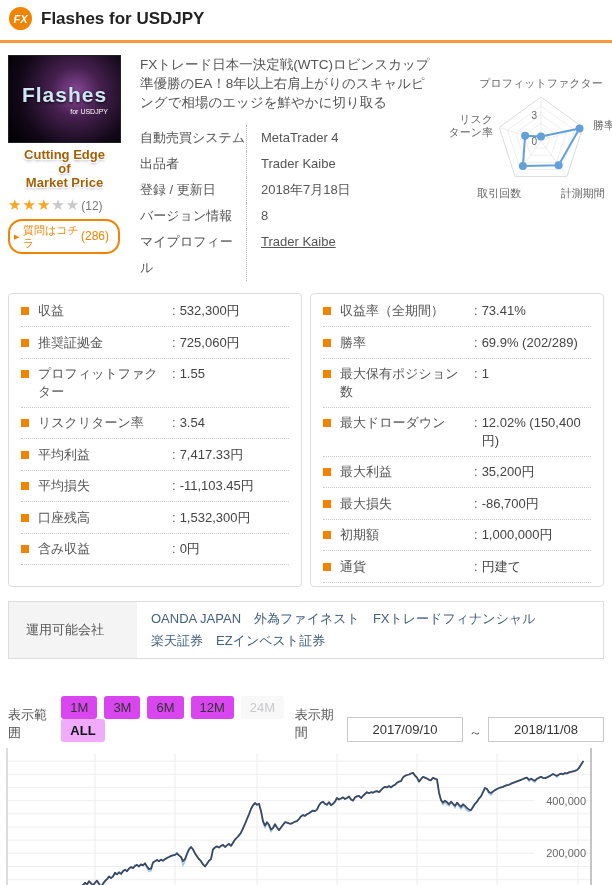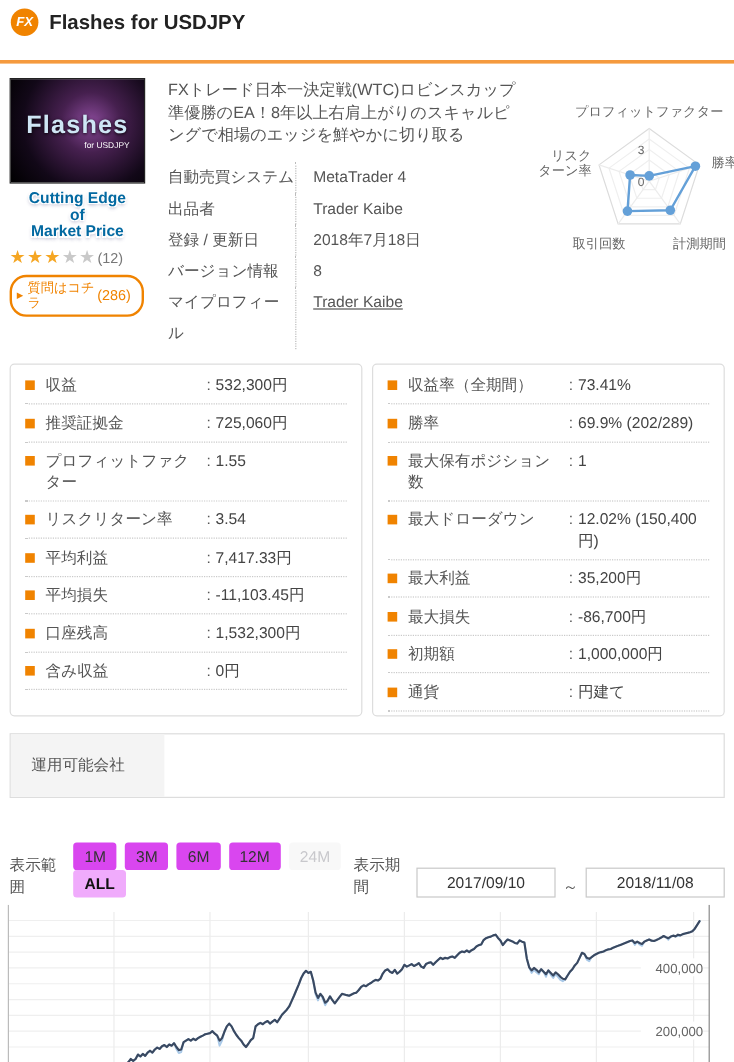--- a/index.html
+++ b/index.html
@@ -1,27 +1,27 @@
 <!DOCTYPE html>
 <html><head>
 <meta charset="utf-8">
 <style>
   html,body{margin:0;padding:0;background:#fff;}
   body{width:612px;font-family:"Liberation Sans","DejaVu Sans",sans-serif;color:#333;-webkit-font-smoothing:antialiased;}
   
-  .hdr{display:flex;align-items:center;gap:9px;padding:7px 9px 20px;border-bottom:3px solid #f59a3e;}
+  .hdr{display:flex;align-items:center;gap:9px;padding:7px 9px 10px;border-bottom:3px solid #f59a3e;}
   .fx-badge{width:23px;height:23px;border-radius:50%;background:#f08300;color:#fff;font-weight:bold;font-style:italic;font-size:11px;display:flex;align-items:center;justify-content:center;flex:none;}
   .hdr h1{margin:0;font-size:17px;font-weight:bold;color:#222;}
   
   .prod{display:flex;gap:14px;padding:12px 8px 6px;}
   .col-img{width:118px;flex:none;}
   .prod-img{width:113px;height:88px;border:1px solid #222;box-sizing:border-box;background:radial-gradient(circle at 60% 42%,#8a4a9a 0%,#46204f 30%,#120818 68%,#000 100%);display:flex;flex-direction:column;justify-content:center;}
   .prod-img .t1{color:#cfe6f5;font-size:21px;font-weight:bold;letter-spacing:1px;text-align:center;text-shadow:0 1px 3px #000;}
   .prod-img .t2{color:#fff;font-size:7px;text-align:right;margin:1px 12px 0 0;}
-  .tagline{margin-top:5px;width:113px;text-align:center;font-weight:bold;font-size:13px;line-height:1.08;color:#0369a1;text-shadow:-1px -1px 0 #fff,1px -1px 0 #fff,-1px 1px 0 #fff,1px 1px 0 #fff,0 2px 3px rgba(60,60,120,.45);}
+  .tagline{margin-top:5px;width:113px;text-align:center;font-weight:bold;font-size:13px;line-height:1.08;color:#a16207;text-shadow:-1px -1px 0 #fff,1px -1px 0 #fff,-1px 1px 0 #fff,1px 1px 0 #fff,0 2px 3px rgba(60,60,120,.45);}
   .stars{margin-top:7px;font-size:15px;letter-spacing:1px;line-height:1;}
   .star-on{color:#f5a623;}
   .star-off{color:#c9c9c9;}
   .star-count{color:#777;font-size:12px;letter-spacing:0;margin-left:1px;}
   .q-badge{position:relative;margin-top:7px;width:112px;box-sizing:border-box;border:2px solid #f08300;border-radius:14px;padding:3px 9px 3px 13px;display:flex;align-items:center;color:#f08300;font-size:11px;line-height:1.15;cursor:pointer;background:#fff;}
   .q-arrow{position:absolute;left:4px;top:50%;transform:translateY(-50%);font-size:7px;}
   .q-label{width:58px;}
   .q-count{margin-left:auto;font-size:12px;white-space:nowrap;}
   
   .col-mid{width:292px;flex:none;}
@@ -244,20 +244,27 @@
         <span class="bullet"></span>
         <span class="stat-label">通貨</span>
         <span class="stat-colon">:</span>
         <span class="stat-value">円建て</span>
       </div>
     </div>
 </div>
 
 <div class="brokers">
   <div class="brokers-label">運用可能会社</div>
+  <div class="brokers-list" id="brokers-slot">
+      <span class="broker">OANDA JAPAN</span>
+      <span class="broker">外為ファイネスト</span>
+      <span class="broker">FXトレードフィナンシャル</span>
+      <span class="broker">楽天証券</span>
+      <span class="broker">EZインベスト証券</span>
+    </div>
 </div>
 
 <div class="controls">
   <span class="ctrl-label">表示範囲</span>
   <span id="range-btns-slot"><button class="range-btn">1M</button><button class="range-btn">3M</button><button class="range-btn">6M</button><button class="range-btn">12M</button><button class="range-btn disabled">24M</button><button class="range-btn active">ALL</button></span>
   <span class="spacer"></span>
   <span class="period-label">表示期間</span>
   <input class="date-input" readonly="" value="2017/09/10" style="">
   <span class="tilde">～</span>
   <input class="date-input" readonly="" value="2018/11/08" style="">

